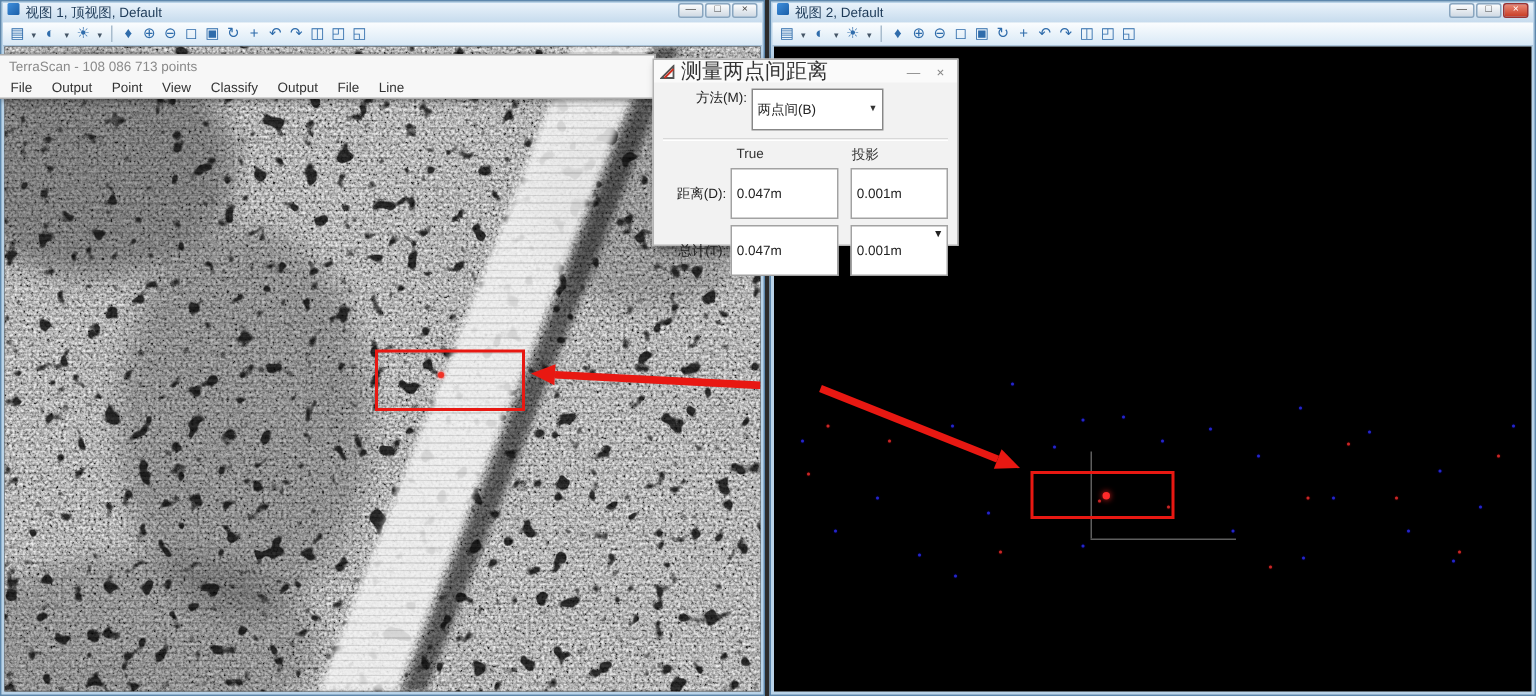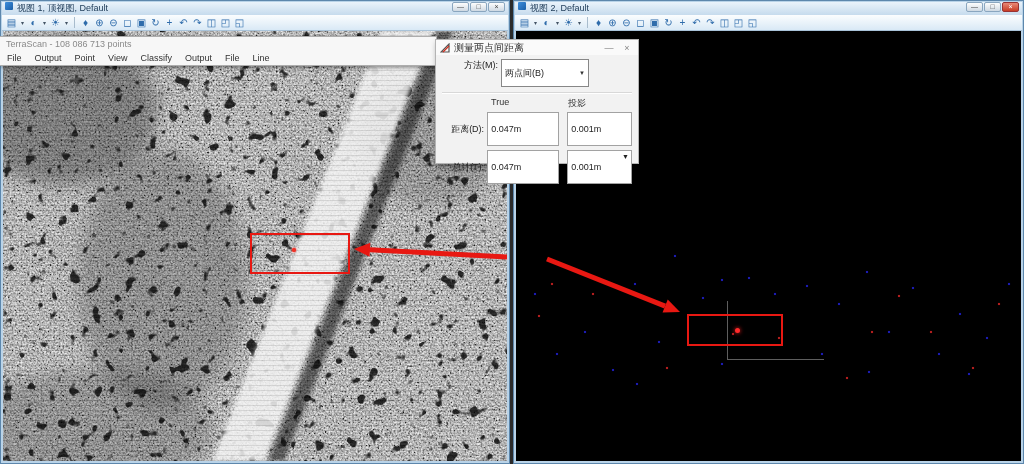--- a/index.html
+++ b/index.html
@@ -45,21 +45,21 @@
   .ts{position:absolute;left:0;top:36px;width:437px;height:30px;background:#f7f7f7;border:1px solid #adadad;border-left:none;
     box-shadow:1px 2px 3px rgba(0,0,0,.35);z-index:5;font-size:9px;}
   .ts-title{height:14px;line-height:14px;padding:0 6px;color:#8a8a8a;white-space:nowrap;}
   .ts-menu{height:14px;display:flex;align-items:center;gap:13px;padding:0 7px;color:#333;}
   .menu-item{white-space:nowrap;}
 
   
   .dlg{position:absolute;left:435px;top:39px;width:204px;height:125px;background:#f2f2f2;border:1px solid #b4b4b4;
     box-shadow:2px 3px 6px rgba(0,0,0,.4);z-index:6;font-size:9px;color:#222;}
   .dlg-title{height:15px;display:flex;align-items:center;gap:4px;padding:0 4px;background:#fafafa;}
-  .dlg-title .t{flex:1;white-space:nowrap;overflow:hidden;font-size:10px;color:#333;}
+  .dlg-title .t{flex:1;white-space:nowrap;overflow:hidden;font-size:14px;color:#333;}
   .dlg-sysbtn{width:14px;text-align:center;color:#888;font-size:9px;}
   .dlg-body{position:relative;padding:4px 6px 0 6px;height:109px;}
   .frow{display:flex;align-items:flex-start;margin-bottom:3px;}
   .flbl{width:56px;text-align:right;margin-right:3px;white-space:nowrap;}
   .combo{width:88px;height:13px;background:#fff;border:1px solid #878787;display:flex;align-items:center;padding:13px 3px;}
   .combo .v{flex:1;white-space:nowrap;overflow:hidden;}
   .combo .ca{font-size:6px;color:#333;}
   .dsep{border-top:1px solid #d8d8d8;border-bottom:1px solid #fff;margin:5px 0 3px 0;}
   .hdr-row{display:flex;margin:0 0 2px 0;color:#333;}
   .hdr-row .h1{margin-left:49px;width:84px;}

